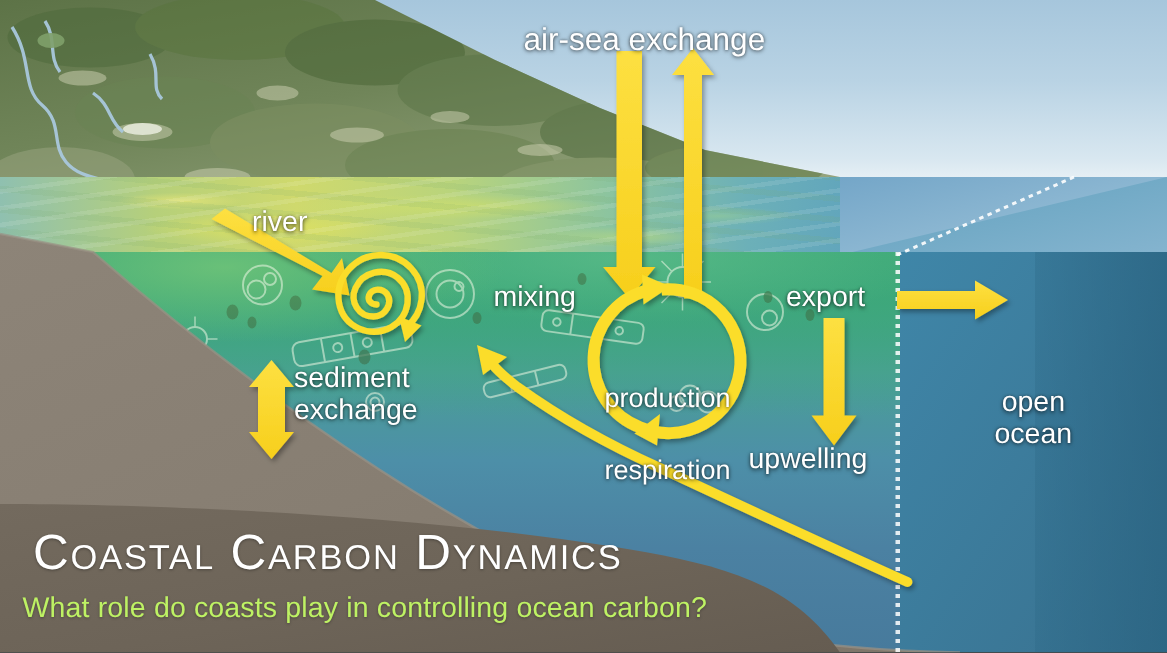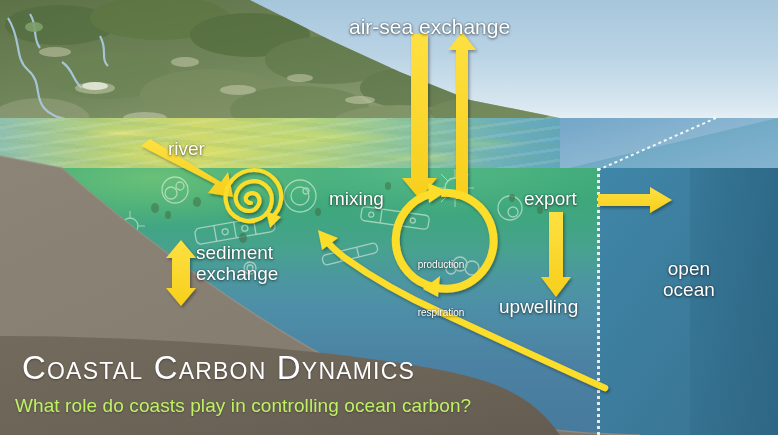--- a/index.html
+++ b/index.html
@@ -53,21 +53,21 @@
   .title{position:absolute;left:22px;top:349px;color:#fff;
     font-size:33px;letter-spacing:1.2px;font-weight:400;
     font-variant:small-caps;text-shadow:0 1px 2px rgba(0,0,0,.35);
     white-space:nowrap;}
   .subtitle{position:absolute;left:15px;top:395px;color:#bef264;
     font-size:19px;font-weight:400;letter-spacing:.1px;white-space:nowrap;
     text-shadow:0 1px 2px rgba(0,0,0,.3);}
   
   .lab{position:absolute;color:#fff;font-size:19px;line-height:21px;font-weight:400;
     text-shadow:0 1px 3px rgba(0,0,0,.55),0 0 2px rgba(0,0,0,.4);white-space:pre;}
-  .lab.small{font-size:10px;line-height:16px;text-align:center;}
+  .lab.small{font-size:18px;line-height:16px;text-align:right;}
   #lab-airsea{left:349px;top:16px;font-size:21px;}
   #lab-river{left:168px;top:125px;margin-top:13px;}
   #lab-mixing{left:293px;top:188px;padding-left:36px;}
   #lab-sediment{left:196px;top:242px;}
   #lab-prodresp{left:395px;top:225px;width:92px;}
   #lab-export{left:524px;top:188px;}
   #lab-upwelling{left:487px;top:296px;margin-left:12px;}
   #lab-openocean{left:663px;top:258px;text-align:center;}
   svg{position:absolute;left:0;top:0;overflow:visible;}
   #arrows{width:778px;height:435px;pointer-events:none;}

